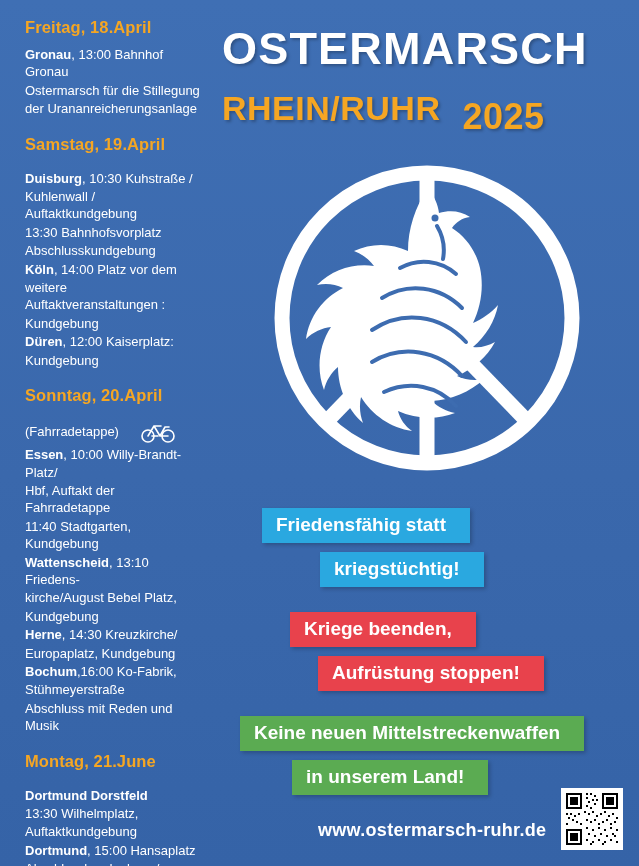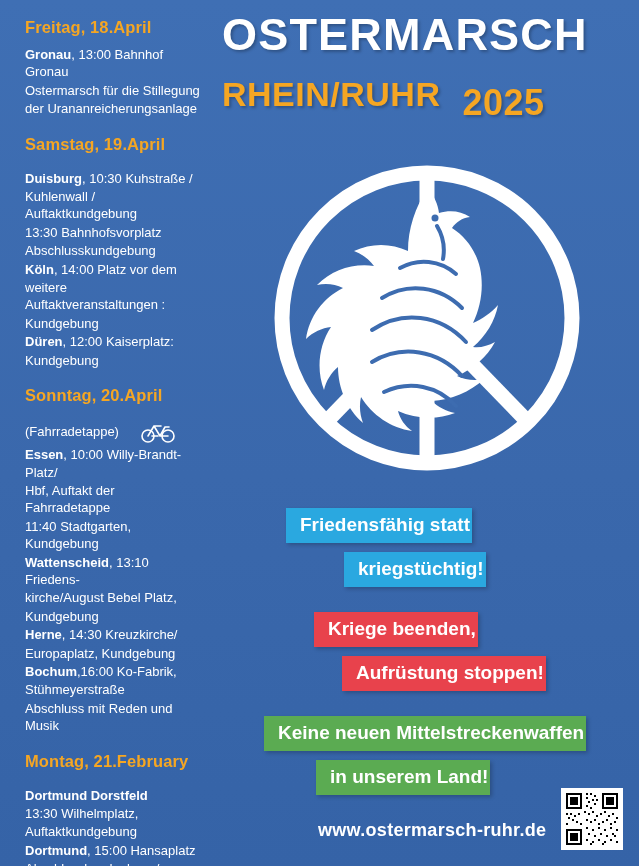--- a/index.html
+++ b/index.html
@@ -60,21 +60,21 @@
     gap: 22px;
     margin: 0 0 3px 0;
   }
   .bike-row .entry { margin: 0; }
   .bike-icon svg { display: block; }
 
   
   .title-wrap {
     position: absolute;
     left: 222px;
-    top: 12px;
+    top: 26px;
     width: 410px;
   }
   .title-main {
     font-size: 45px;
     font-weight: bold;
     color: #ffffff;
     letter-spacing: 1.2px;
     line-height: 1.02;
     margin: 0;
     text-shadow: 2px 2px 3px rgba(0,0,0,0.25);
@@ -115,27 +115,26 @@
   
   .slogans {
     position: absolute;
     left: 252px;
     top: 508px;
     width: 380px;
     height: 290px;
   }
   .banner {
     display: inline-block;
-    padding: 6px 2px 7px 14px;
+    padding: 6px 24px 7px 14px;
     font-size: 19px;
     font-weight: bold;
     color: #ffffff;
     white-space: nowrap;
     box-shadow: 2px 2px 4px rgba(0,0,0,0.22);
-    margin-left: 24px;
   }
   .b-blue  { background: #2aa8e0; }
   .b-red   { background: #e8424c; }
   .b-green { background: #5bab52; }
 
   .row-a { position: absolute; left: 10px;  top: 0px; }
   .row-b { position: absolute; left: 68px;  top: 44px; }
   .row-c { position: absolute; left: 38px;  top: 104px; }
   .row-d { position: absolute; left: 66px;  top: 148px; }
   .row-e { position: absolute; left: -12px; top: 208px; }
@@ -212,21 +211,21 @@
       <p class="entry">kirche/August Bebel Platz,</p>
       <p class="entry">Kundgebung</p>
       <p class="entry"><b>Herne</b><span>, 14:30 Kreuzkirche/</span></p>
       <p class="entry">Europaplatz, Kundgebung</p>
       <p class="entry"><b>Bochum</b><span>,16:00 Ko-Fabrik,</span></p>
       <p class="entry">Stühmeyerstraße</p>
       <p class="entry">Abschluss mit Reden und Musik</p>
     </div>
 
     <div class="day-block">
-      <div class="day-head">Montag, 21.February</div>
+      <div class="day-head">Montag, 21.June</div>
       <div class="spacer-sm"></div>
       <p class="entry"><b>Dortmund Dorstfeld</b></p>
       <p class="entry">13:30 Wilhelmplatz,</p>
       <p class="entry">Auftaktkundgebung</p>
       <p class="entry"><b>Dortmund</b><span>, 15:00 Hansaplatz</span></p>
       <p class="entry">Abschlusskundgebung/</p>
       <p class="entry">Friedensfest</p>
     </div>
 
   </div>

